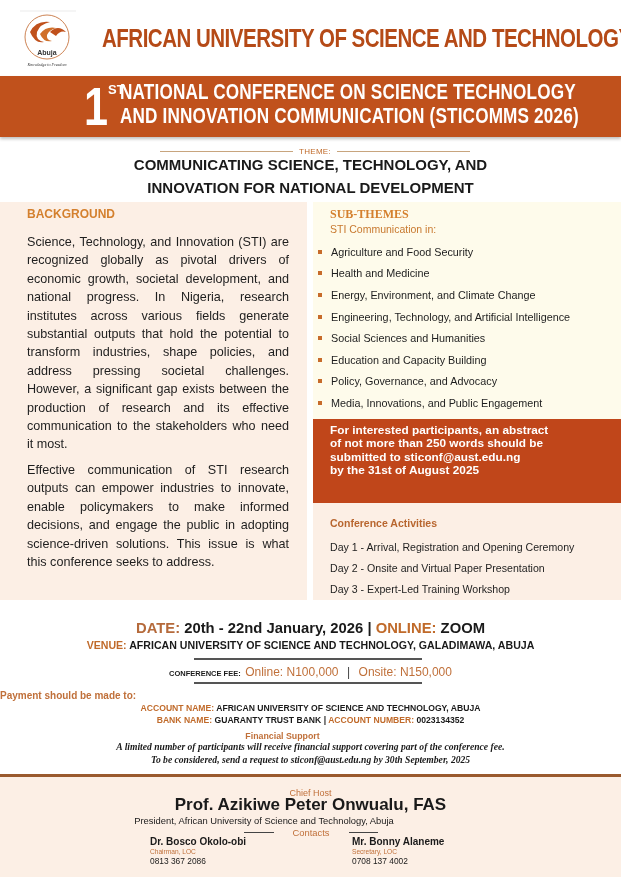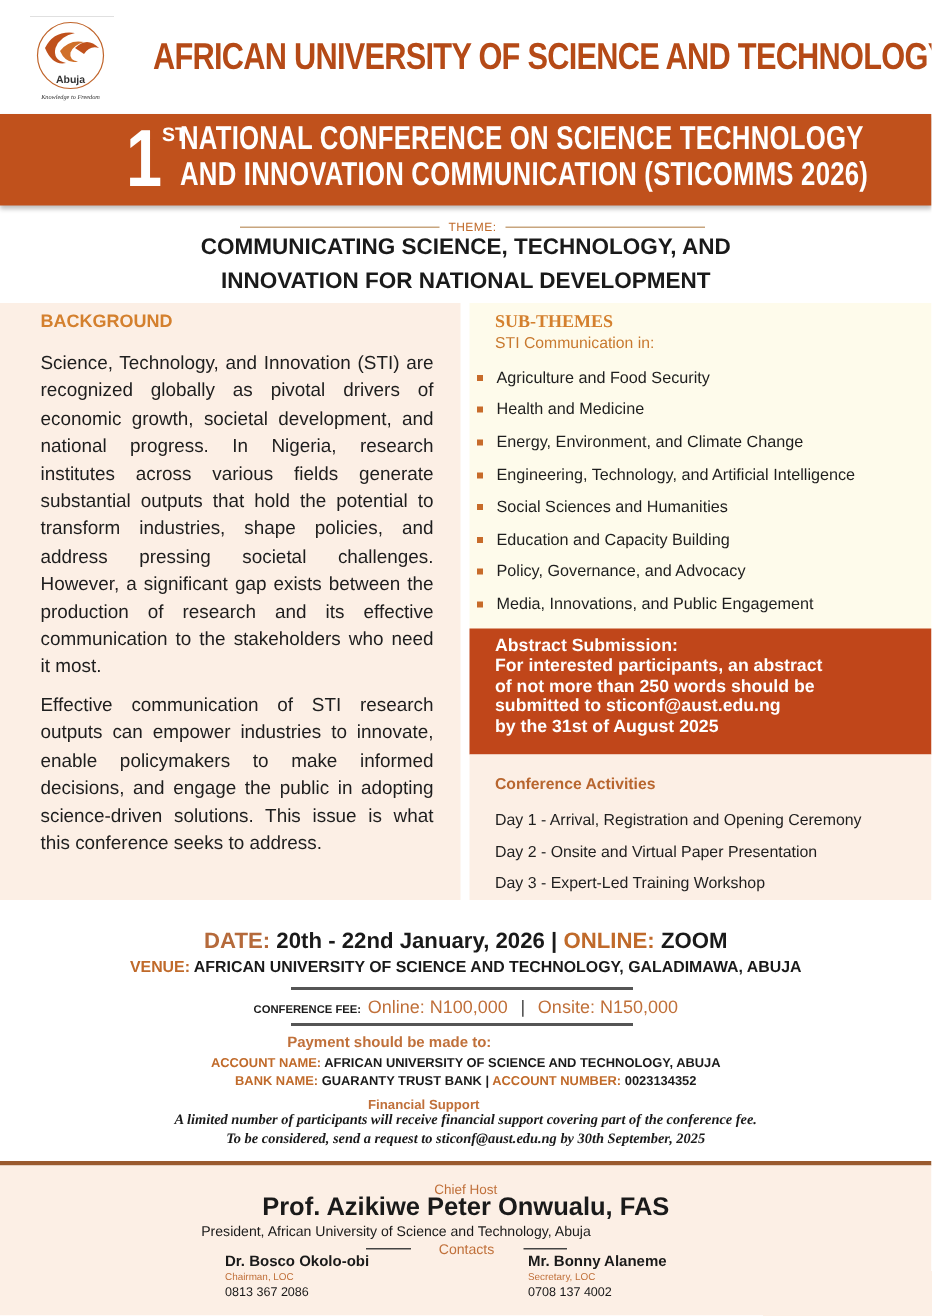--- a/index.html
+++ b/index.html
@@ -53,21 +53,21 @@
   .hl-brown { color: #b56a3b; }
   .venue-line { position: absolute; left: 0; top: 639px; width: 621px; text-align: center; font-weight: bold; font-size: 10.6px; color: #1a1a1a; white-space: nowrap; }
   .divider { position: absolute; left: 194px; width: 228px; height: 1.5px; background: #555; }
   .div1 { top: 658px; }
   .div2 { top: 682px; }
   .fee-line { position: absolute; left: 0; top: 662px; width: 621px; text-align: center; white-space: nowrap; }
   .fee-label { font-weight: bold; font-size: 7.5px; color: #1a1a1a; }
   .fee-val { font-size: 12px; color: #c0703a; }
   .fee-sep { font-size: 12px; color: #444; margin: 0 4px; }
 
-  .pay-heading { position: absolute; left: 0; top: 690px; width: 519px; text-align: center; font-weight: bold; font-size: 10px; color: #c0703a; }
+  .pay-heading { position: absolute; left: 0; top: 690px; width: 519px; font-weight: bold; font-size: 10px; color: #c0703a; }
   .pay-line { position: absolute; left: 0; width: 621px; text-align: center; font-size: 8.6px; font-weight: bold; color: #1a1a1a; white-space: nowrap; }
   .pay1 { top: 703px; }
   .pay2 { top: 715px; }
   .fin-heading { position: absolute; left: 0; top: 731px; width: 565px; text-align: center; font-weight: bold; font-size: 8.8px; color: #c0703a; }
   .fin-line { position: absolute; left: 0; width: 621px; text-align: center; font-family: "Liberation Serif", serif; font-style: italic; font-weight: bold; font-size: 9.6px; color: #1a1a1a; white-space: nowrap; }
   .fin1 { top: 741px; }
   .fin2 { top: 754px; }
 
   
   .footer-bar { position: absolute; left: 0; top: 774px; width: 621px; height: 3px; background: #9a5a2e; }
@@ -160,21 +160,20 @@
       <span class="bullet"></span>
       <span>Policy, Governance, and Advocacy</span>
     </li>
   <li>
       <span class="bullet"></span>
       <span>Media, Innovations, and Public Engagement</span>
     </li>
 </ul>
 
 <div class="abstract-text">
-  <div>Abstract Submission:</div>
   <div>For interested participants, an abstract</div>
   <div>of not more than 250 words should be</div>
   <div>submitted to sticonf@aust.edu.ng</div>
   <div>by the 31st of August 2025</div>
 </div>
 
 <div class="section-heading act-heading">Conference Activities</div>
 <ul class="act-list">
   <li>Day 1 - Arrival, Registration and Opening Ceremony</li>
   <li>Day 2 - Onsite and Virtual Paper Presentation</li>

